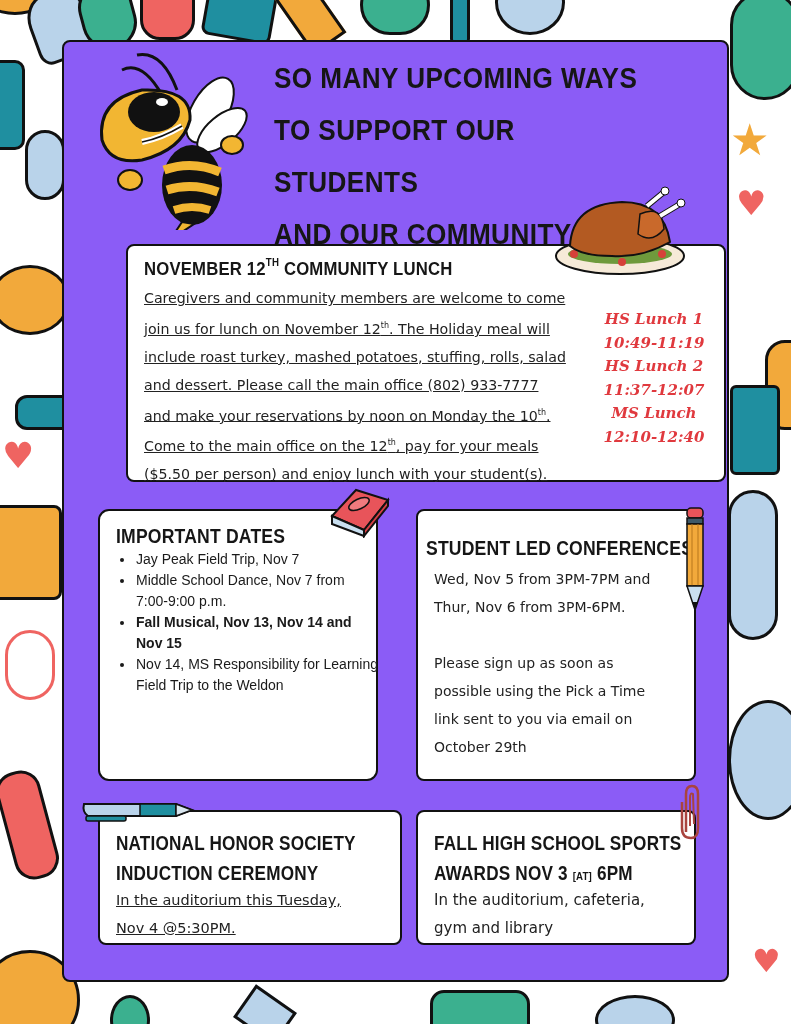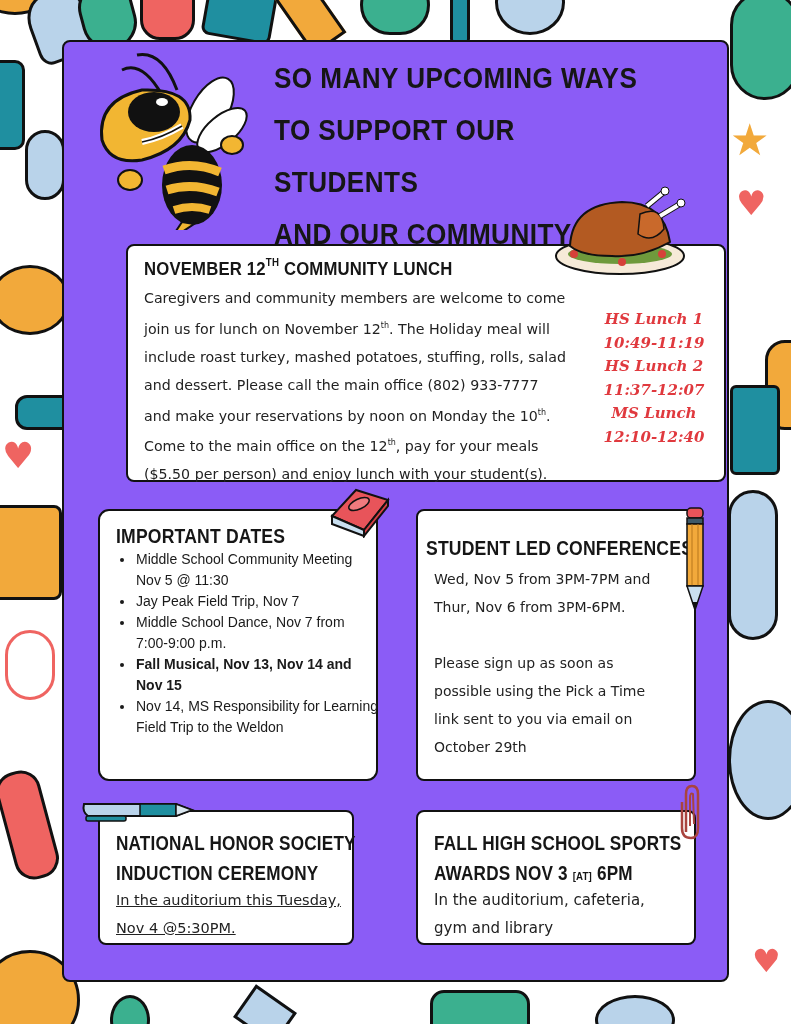--- a/index.html
+++ b/index.html
@@ -57,21 +57,21 @@
   .body-text {
     font-family: "DejaVu Sans", sans-serif;
     font-size: 14px;
     color: #222;
     line-height: 28px;
   }
   .body-text sup { font-size: 8px; }
   
   .lunch { left: 34px; top: 202px; width: 600px; height: 238px; margin-left: 28px; }
   .lunch .box-title { position: absolute; left: 16px; top: 12px; }
-  .lunch .body-text { position: absolute; left: 16px; top: 38px; width: 440px; font-size: 14.2px; }
+  .lunch .body-text { position: absolute; left: 16px; top: 38px; width: 440px; font-size: 14.2px; text-decoration: underline; }
   .lunch-times {
     position: absolute; right: 10px; top: 62px; width: 120px;
     text-align: center;
     font-family: "DejaVu Serif", serif;
     font-weight: 700; font-style: italic;
     color: #e0393e;
     font-size: 15px;
     line-height: 23.5px;
   }
   
@@ -87,21 +87,21 @@
   .dates li::before {
     content: ""; position: absolute; left: 2px; top: 9px;
     width: 4px; height: 4px; border-radius: 50%; background: #1a1a1a;
   }
   .dates li.bold { font-weight: 700; }
   
   .conf { left: 352px; top: 467px; width: 280px; height: 272px; }
   .conf .box-title { position: absolute; left: 8px; top: 26px; font-size: 20px; }
   .conf .body-text { position: absolute; left: 16px; top: 54px; width: 250px; }
   
-  .nhs { left: 34px; top: 768px; width: 256px; height: 135px; }
+  .nhs { left: 34px; top: 768px; width: 304px; height: 135px; }
   .nhs .box-title { position: absolute; left: 16px; top: 16px; font-size: 19.5px; line-height: 30px; white-space: normal; width: 300px; }
   .nhs .body-text { position: absolute; left: 16px; top: 74px; width: 260px; font-size: 14.5px; text-decoration: underline; }
   
   .sports { left: 352px; top: 768px; width: 280px; height: 135px; text-decoration: underline; }
   .sports .box-title { position: absolute; left: 16px; top: 16px; font-size: 19.5px; line-height: 30px; white-space: normal; width: 300px; }
   .sports .box-title .at { font-size: 11px; }
   .sports .body-text { position: absolute; left: 16px; top: 74px; width: 260px; font-size: 15px; }
   .illus { position: absolute; }
 </style>
 </head>
@@ -205,21 +205,20 @@
       <path d="M95 22 L112 8" stroke="#fff" stroke-width="4"></path>
     <path d="M108 32 L128 20" stroke="#111" stroke-width="6"></path>
       <path d="M108 32 L128 20" stroke="#fff" stroke-width="4"></path>
     <circle cx="113" cy="7" r="4" fill="#fff" stroke="#111"></circle>
       <circle cx="129" cy="19" r="4" fill="#fff" stroke="#111"></circle>
   </svg>
 
   <div class="box dates">
     <div class="box-title">IMPORTANT DATES</div>
     <ul>
-      <li>Middle School Community Meeting Nov 5 @ 11:30</li>
       <li>Jay Peak Field Trip, Nov 7</li>
       <li>Middle School Dance, Nov 7 from 7:00-9:00 p.m.</li>
       <li class="bold">Fall Musical, Nov 13, Nov 14 and Nov 15</li>
       <li>Nov 14, MS Responsibility for Learning Field Trip to the Weldon</li>
     </ul>
   </div>
 
   <svg class="illus" style="left:262px;top:444px;" width="66" height="52" viewBox="0 0 66 52">
     <path d="M6 30 L30 4 L62 14 L38 44 Z" fill="#e8545a" stroke="#111" stroke-width="2"></path>
     <path d="M6 30 L38 44 L38 50 L6 38 Z" fill="#c9dff0" stroke="#111" stroke-width="2"></path>

